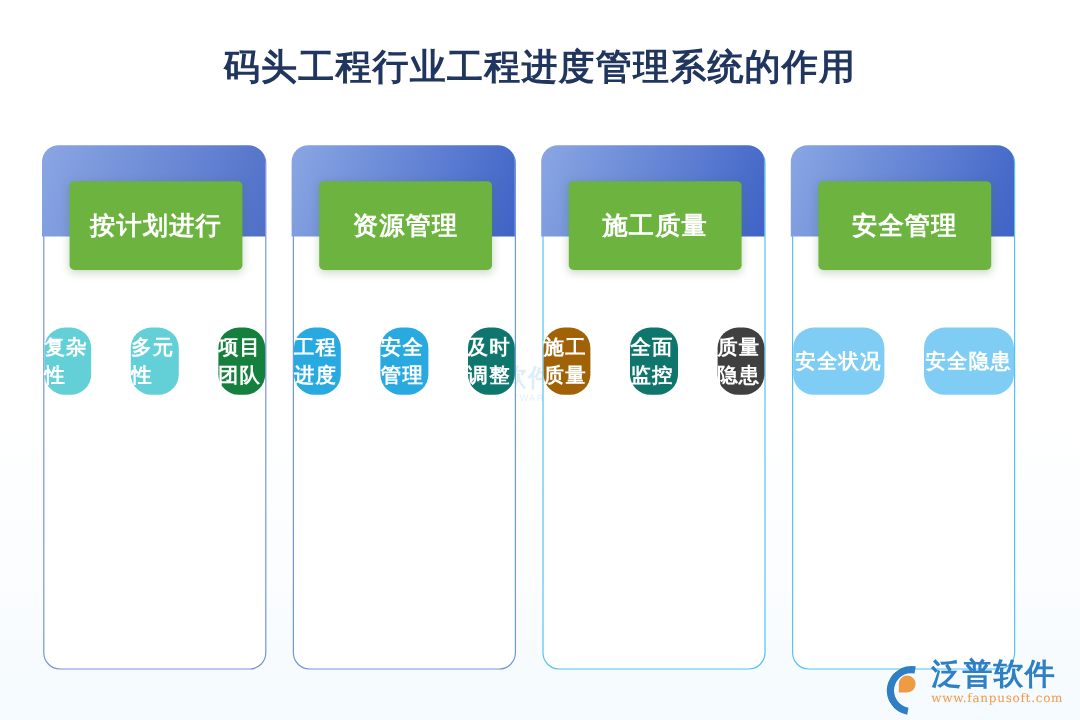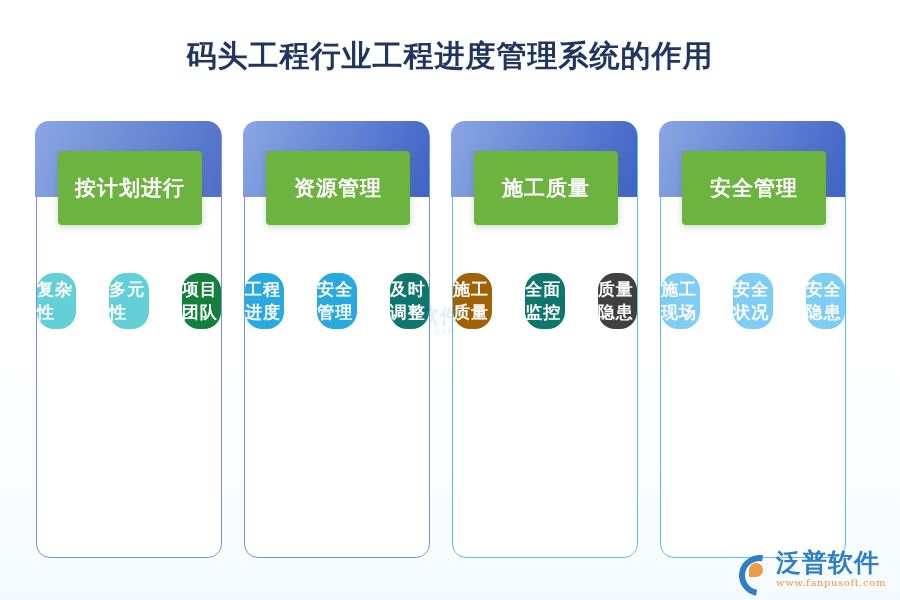--- a/index.html
+++ b/index.html
@@ -263,21 +263,20 @@
         <div class="card-body">
           <div class="pill" style="background: #a16207;">施工质量</div>
           <div class="pill" style="background: #0f766e;">全面监控</div>
           <div class="pill" style="background: #404040;">质量隐患</div>
         </div>
       </div>
       <div class="card" style="border-color: rgb(83, 195, 240);">
         <div class="card-head" style="background: linear-gradient(110deg, rgb(138, 166, 227) 0%, rgb(63, 99, 198) 100%);"></div>
         <div class="card-title" style="background: rgb(108, 179, 63);">安全管理</div>
         <div class="card-body">
-          <div class="pill" style="background: rgb(127, 205, 244);">施工现场</div>
           <div class="pill" style="background: rgb(127, 205, 244);">安全状况</div>
           <div class="pill" style="background: rgb(127, 205, 244);">安全隐患</div>
         </div>
       </div>
     </div>
 
   <div class="logo">
     <span class="mark">
       <span class="arc"></span>
         <span class="dot"></span>

